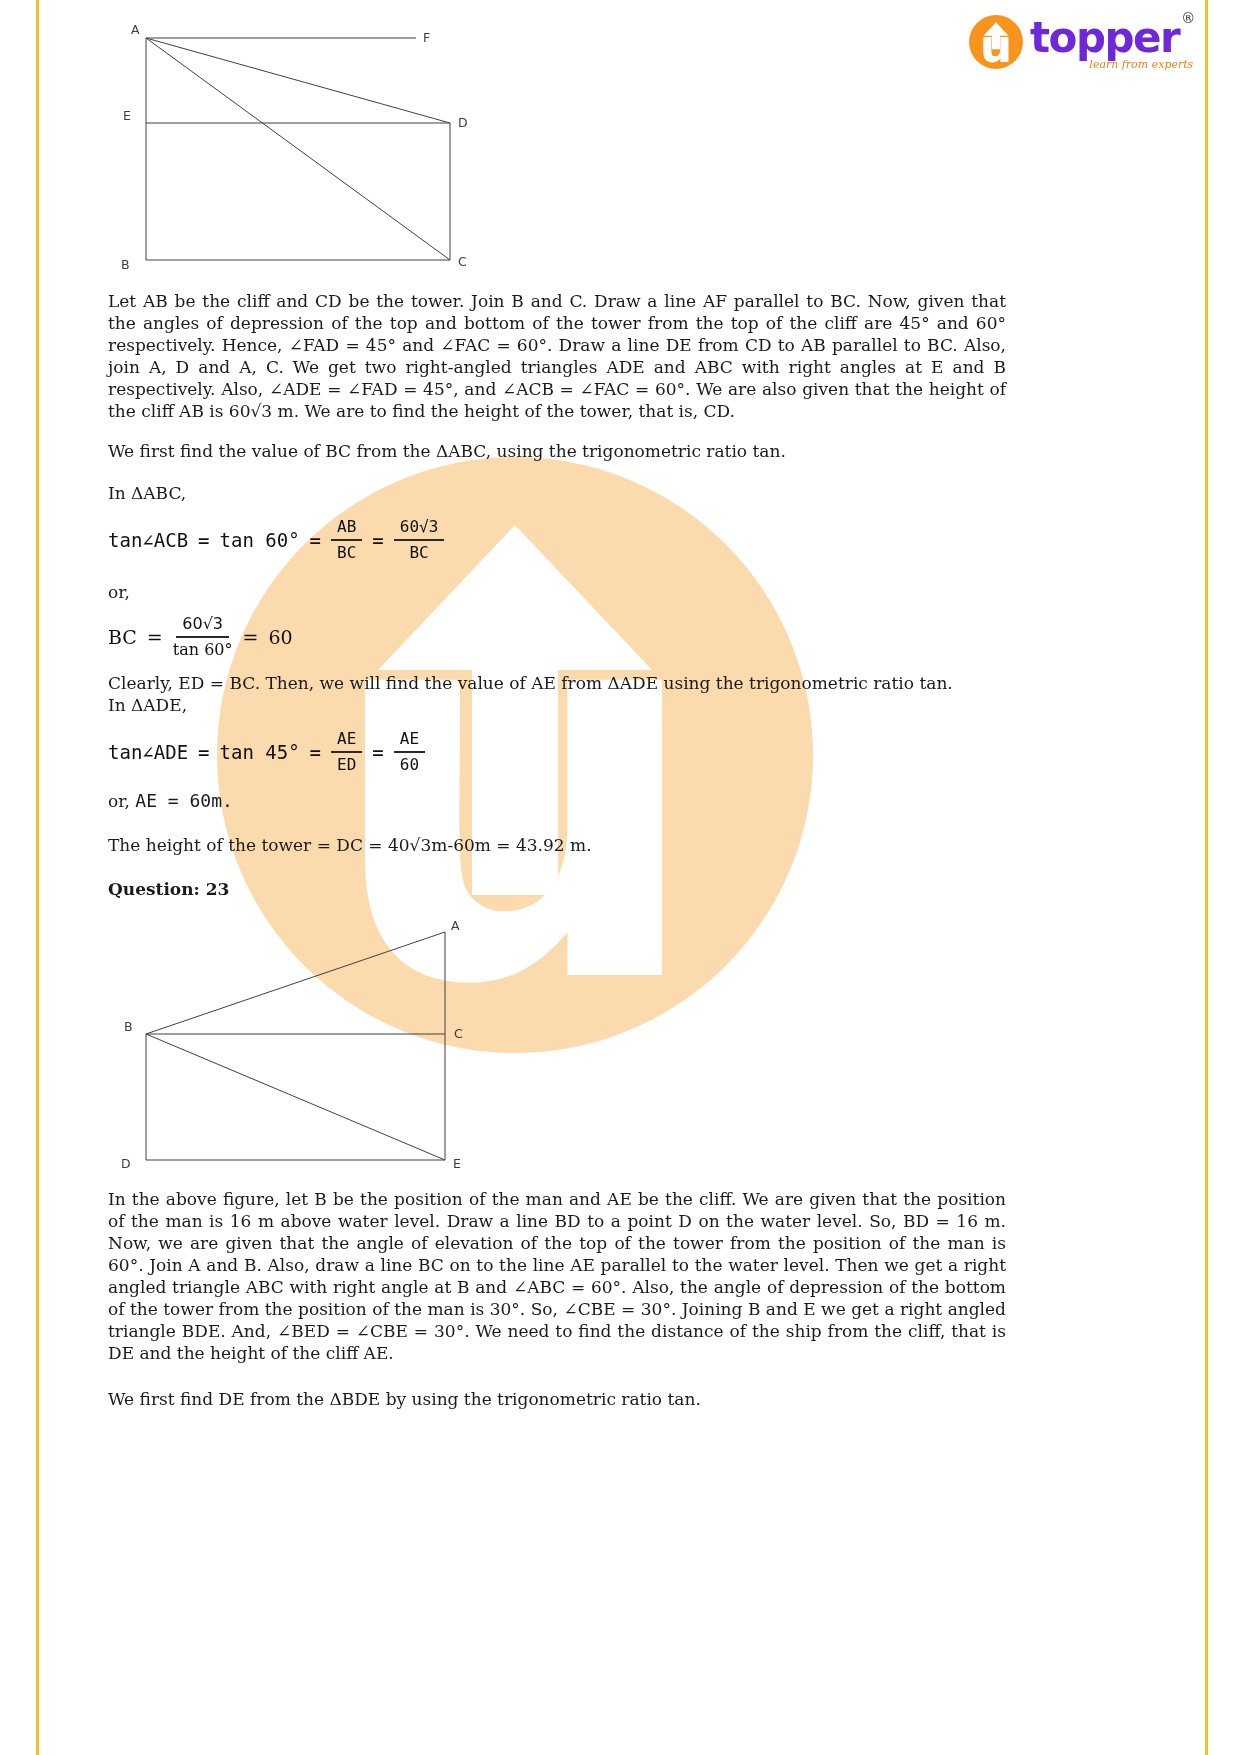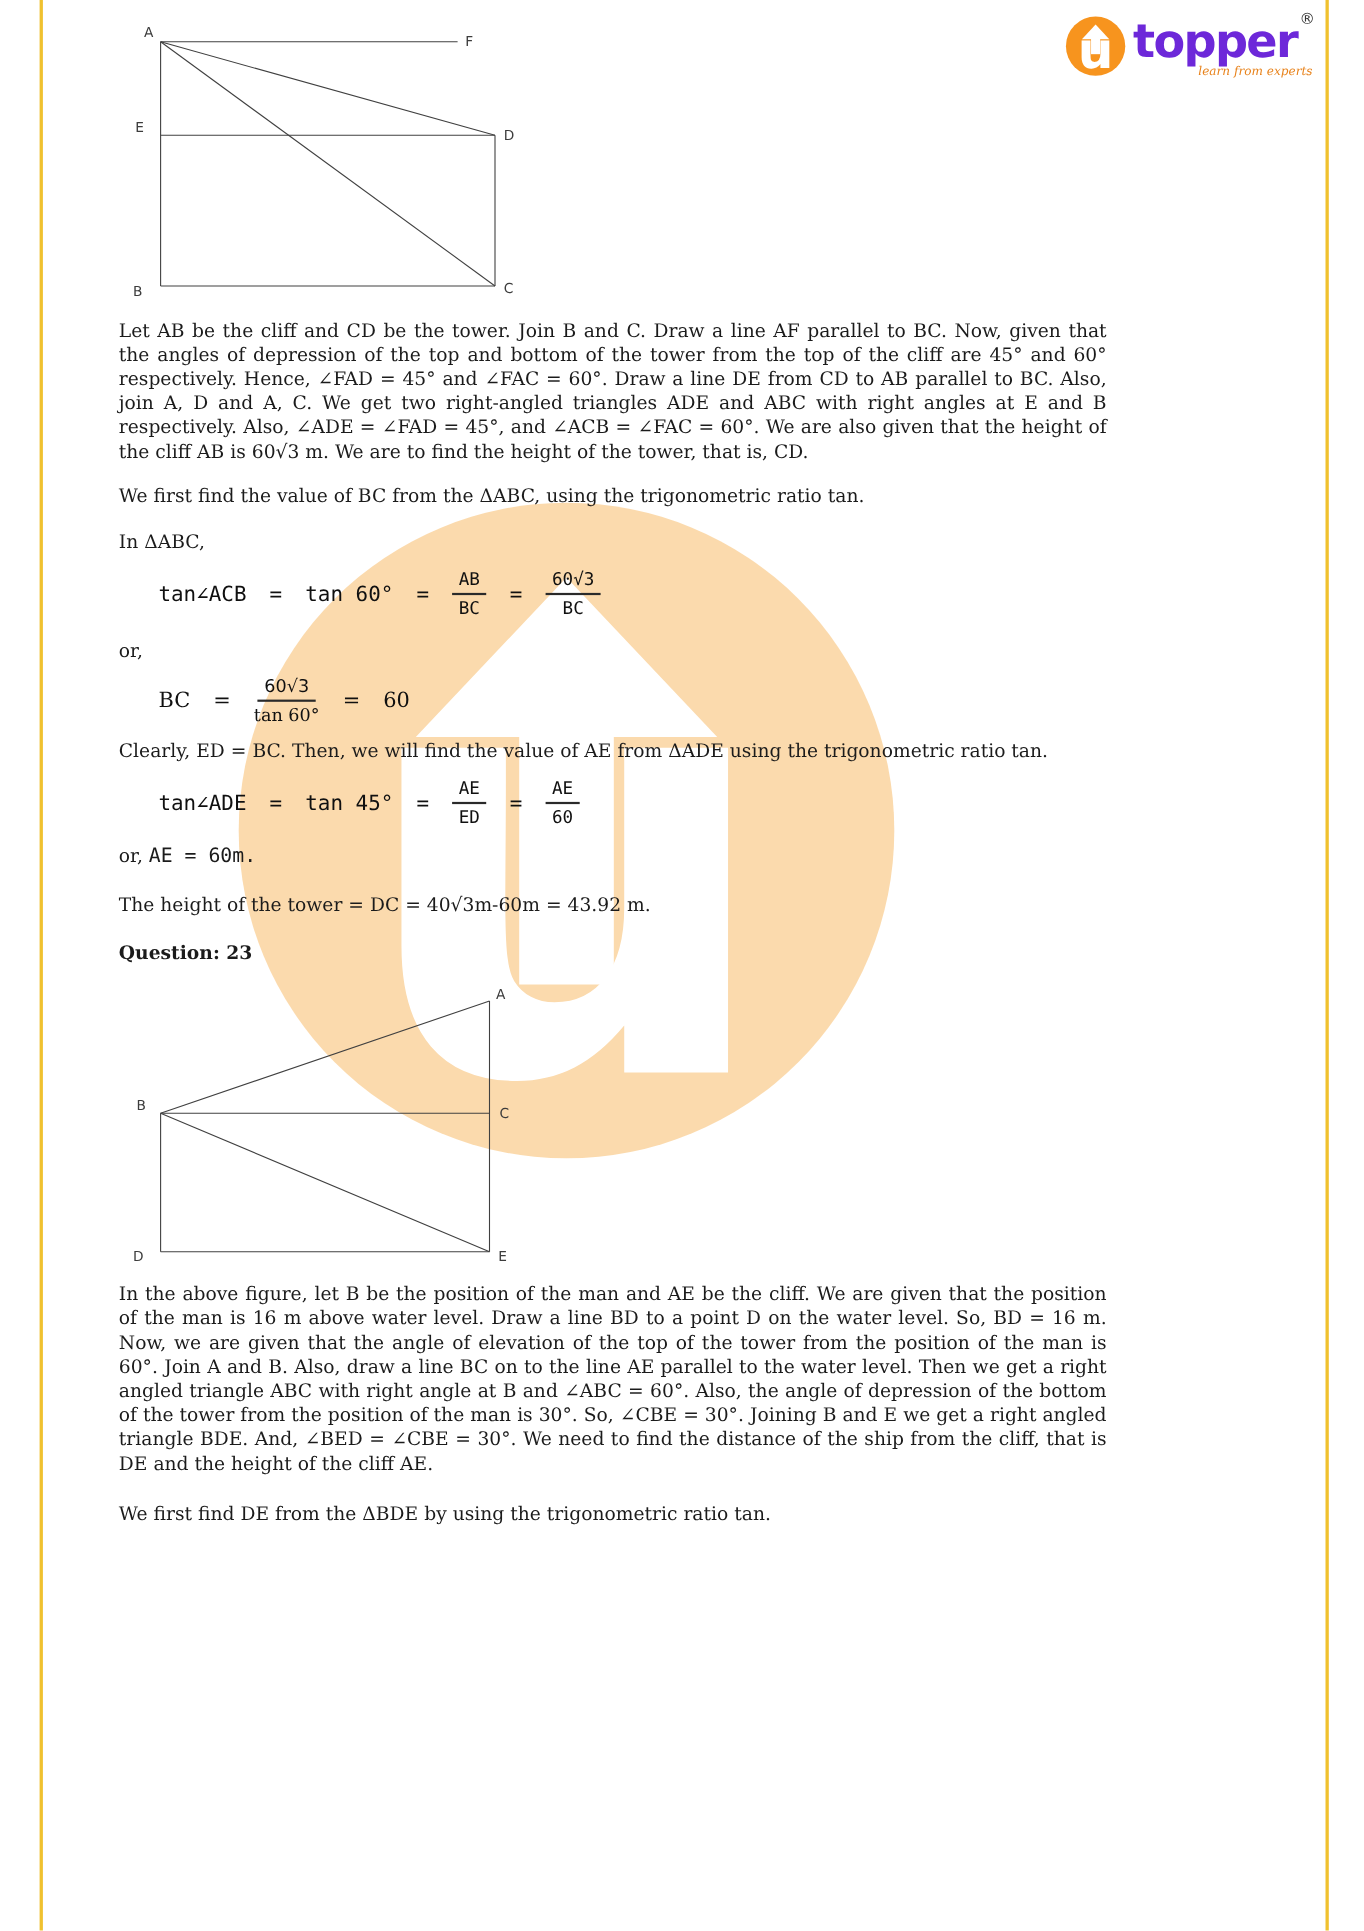--- a/index.html
+++ b/index.html
@@ -56,23 +56,23 @@
   .fig-wrap svg { display:block; }
   .fig-line { stroke:#404040; stroke-width:1; fill:none; }
   .fig-label {
     font-family:"DejaVu Sans", sans-serif; font-size:12.5px; fill:#3c3c3c;
   }
   .mt18 { margin-top:18px; } .mt20 { margin-top:20px; } .mt22 { margin-top:22px; }
   .mt14 { margin-top:14px; } .mt12 { margin-top:12px; } .mt16 { margin-top:16px; }
   .mt24 { margin-top:24px; }
   
   .equation {
-    display:flex; align-items:center; gap:21px;
+    display:flex; align-items:center; gap:10px;
     font-family:"DejaVu Sans Mono", monospace;
-    font-size:19px; color:#101010;margin-left:36px;
+    font-size:19px; color:#101010;
   }
   .frac {
     display:inline-flex; flex-direction:column; align-items:center;
     line-height:1.15; font-size:16px;
   }
   .frac .num { padding:0 6px 3px; border-bottom:2px solid #2a2a2a; }
   .frac .den { padding-top:3px; }
   .eq-serif { font-family:"DejaVu Serif", serif; }
   .eq-sans  { font-family:"DejaVu Sans", sans-serif; }
   .inline-mono { font-family:"DejaVu Sans Mono", monospace; font-size:18px; }
@@ -154,20 +154,21 @@
     <span class="frac">
       <span class="num eq-sans">60√3</span>
       <span class="den eq-serif">tan 60°</span>
     </span>
     <span class="eq-serif">=</span>
     <span class="eq-serif">60</span>
   </div>
 
   <p class="para mt12">
     <span class="block">Clearly, ED = BC. Then, we will find the value of AE from ΔADE using the trigonometric ratio tan.</span>
+    <span class="block">In ΔADE,</span>
   </p>
 
   <div class="equation mt14">
     <span>tan∠ADE</span>
     <span>=</span>
     <span>tan 45°</span>
     <span>=</span>
     <span class="frac">
       <span class="num">AE</span>
       <span class="den">ED</span>

